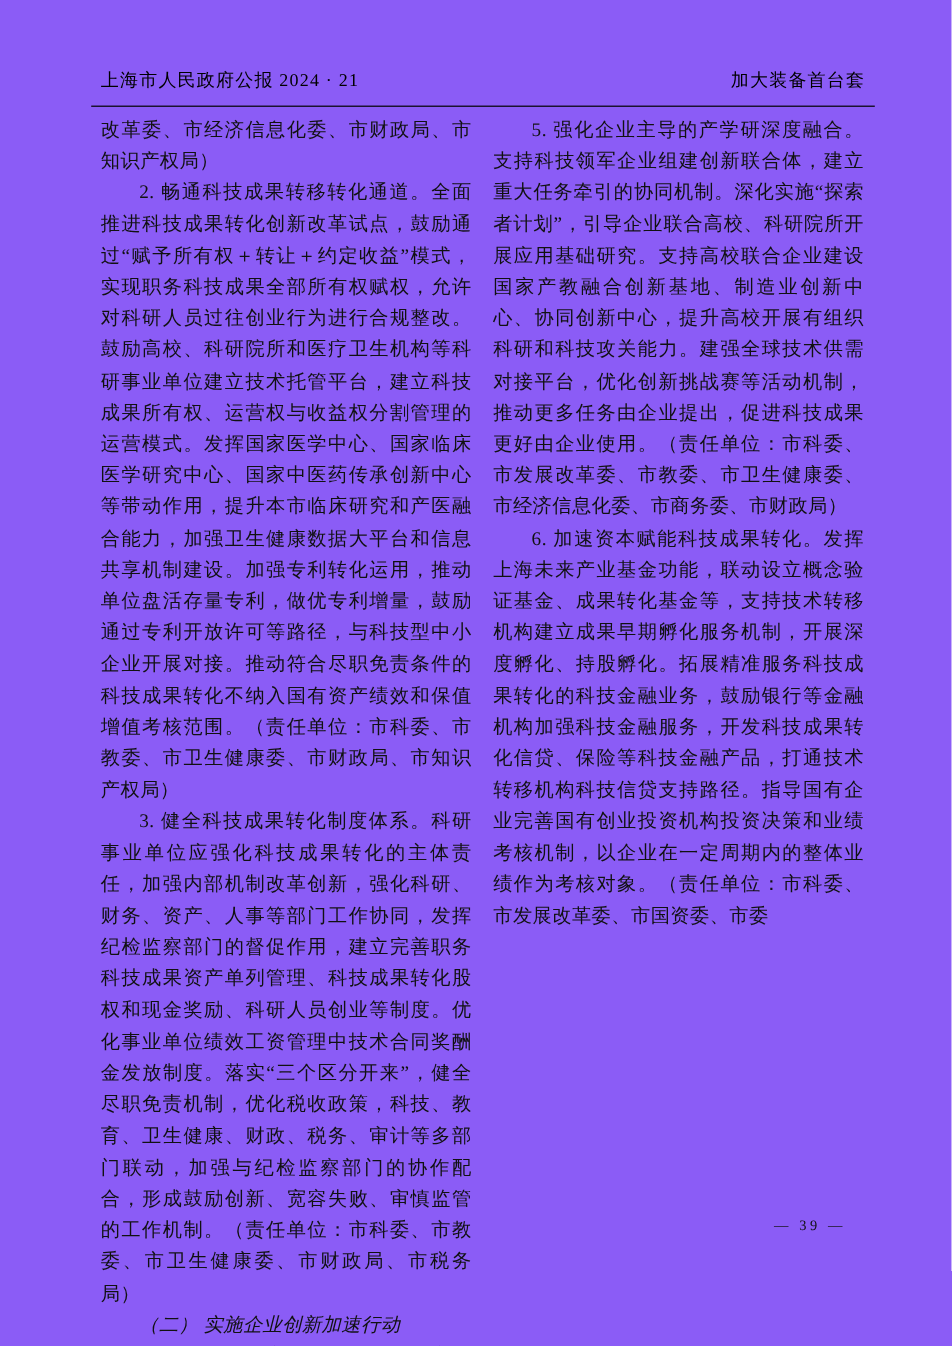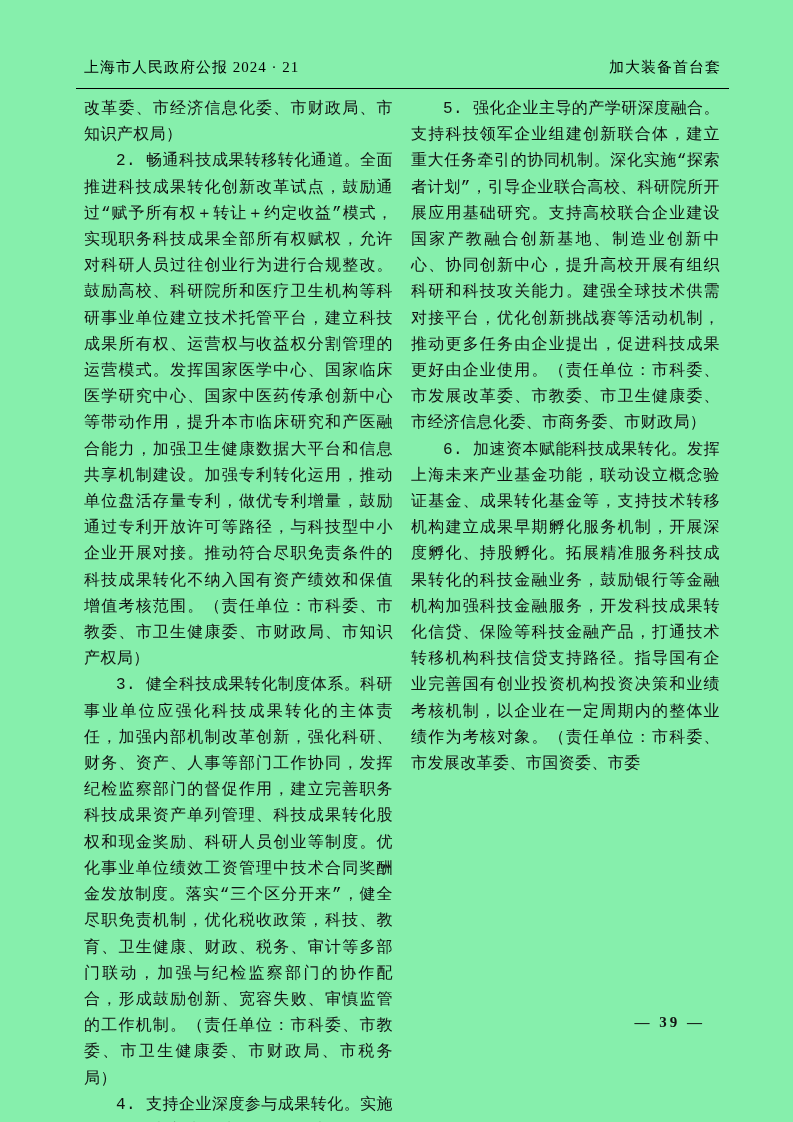--- a/index.html
+++ b/index.html
@@ -4,21 +4,21 @@
 <style>
   html, body {
     margin: 0;
     padding: 0;
     background: #ffffff;
   }
   .page {
     position: relative;
     width: 793px;
     height: 1122px;
-    background: #86efac;
+    background: #8b5cf6;
     font-family: "Liberation Serif", "DejaVu Serif", serif;
     color: #111111;
     overflow: hidden;
   }
   .header {
     position: absolute;
     top: 58px;
     left: 84px;
     width: 637px;
     display: flex;
@@ -48,36 +48,35 @@
     font-size: 16px;
     line-height: 26.2px;
     text-align: justify;
     text-justify: inter-character;
     letter-spacing: 0.4px;
     color: #111111;
   }
   .col p {
     margin: 0;
     padding: 0;
-    font-family: Liberation Mono, monospace;
   }
   .col p.indent {
     text-indent: 2em;
   }
   .col p.heading {
     text-indent: 2em;
     font-style: italic;
     font-weight: 500;
   }
   .page-number {
     position: absolute;
     top: 1014px;
     right: 88px;
-    font-size: 15px;
-    font-weight: bold;
+    font-size: 12px;
+    font-weight: normal;
     letter-spacing: 3px;
     color: #111111;
     white-space: nowrap;
     text-align: right;
   }
 </style>
 </head>
 <body>
 
 <div class="page">
@@ -88,20 +87,21 @@
   </div>
 
   <div class="header-divider"></div>
 
   <div class="columns">
 
     <div class="col">
       <p class="continuation">改革委、市经济信息化委、市财政局、市知识产权局）</p>
       <p class="indent">2. 畅通科技成果转移转化通道。全面推进科技成果转化创新改革试点，鼓励通过“赋予所有权＋转让＋约定收益”模式，实现职务科技成果全部所有权赋权，允许对科研人员过往创业行为进行合规整改。鼓励高校、科研院所和医疗卫生机构等科研事业单位建立技术托管平台，建立科技成果所有权、运营权与收益权分割管理的运营模式。发挥国家医学中心、国家临床医学研究中心、国家中医药传承创新中心等带动作用，提升本市临床研究和产医融合能力，加强卫生健康数据大平台和信息共享机制建设。加强专利转化运用，推动单位盘活存量专利，做优专利增量，鼓励通过专利开放许可等路径，与科技型中小企业开展对接。推动符合尽职免责条件的科技成果转化不纳入国有资产绩效和保值增值考核范围。（责任单位：市科委、市教委、市卫生健康委、市财政局、市知识产权局）</p>
       <p class="indent">3. 健全科技成果转化制度体系。科研事业单位应强化科技成果转化的主体责任，加强内部机制改革创新，强化科研、财务、资产、人事等部门工作协同，发挥纪检监察部门的督促作用，建立完善职务科技成果资产单列管理、科技成果转化股权和现金奖励、科研人员创业等制度。优化事业单位绩效工资管理中技术合同奖酬金发放制度。落实“三个区分开来”，健全尽职免责机制，优化税收政策，科技、教育、卫生健康、财政、税务、审计等多部门联动，加强与纪检监察部门的协作配合，形成鼓励创新、宽容失败、审慎监管的工作机制。（责任单位：市科委、市教委、市卫生健康委、市财政局、市税务局）</p>
+      <p class="heading">（二） 实施企业创新加速行动</p>
       <p class="indent">4. 支持企业深度参与成果转化。实施概念验证中心建设计划（POC 计划），引导本市科技</p>
     </div>
 
     <div class="col">
       <p class="indent">5. 强化企业主导的产学研深度融合。支持科技领军企业组建创新联合体，建立重大任务牵引的协同机制。深化实施“探索者计划”，引导企业联合高校、科研院所开展应用基础研究。支持高校联合企业建设国家产教融合创新基地、制造业创新中心、协同创新中心，提升高校开展有组织科研和科技攻关能力。建强全球技术供需对接平台，优化创新挑战赛等活动机制，推动更多任务由企业提出，促进科技成果更好由企业使用。（责任单位：市科委、市发展改革委、市教委、市卫生健康委、市经济信息化委、市商务委、市财政局）</p>
       <p class="indent">6. 加速资本赋能科技成果转化。发挥上海未来产业基金功能，联动设立概念验证基金、成果转化基金等，支持技术转移机构建立成果早期孵化服务机制，开展深度孵化、持股孵化。拓展精准服务科技成果转化的科技金融业务，鼓励银行等金融机构加强科技金融服务，开发科技成果转化信贷、保险等科技金融产品，打通技术转移机构科技信贷支持路径。指导国有企业完善国有创业投资机构投资决策和业绩考核机制，以企业在一定周期内的整体业绩作为考核对象。（责任单位：市科委、市发展改革委、市国资委、市委</p>
     </div>
 
   </div>
 

